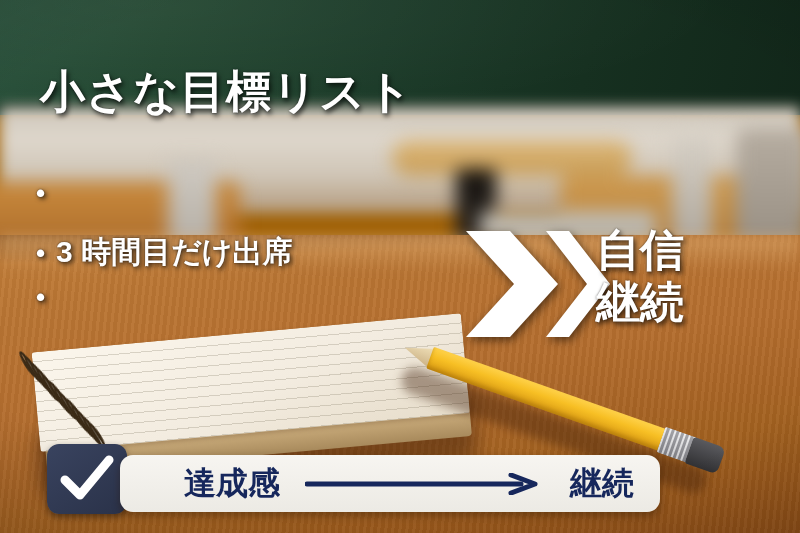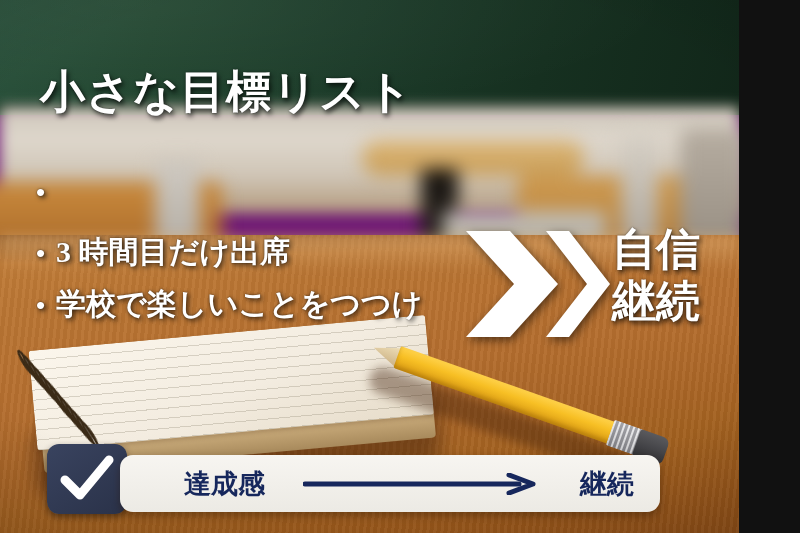--- a/index.html
+++ b/index.html
@@ -1,24 +1,24 @@
 <!DOCTYPE html>
 <html><head>
 <meta charset="utf-8">
 <title>小さな目標リスト</title>
 <style>
   html,body{margin:0;padding:0;background:#111;}
   *{box-sizing:border-box;}
 
   #stage{
     position:relative;
-    width:739px;height:533px;
+    width:800px;height:533px;
     overflow:hidden;
-    font-family:Liberation Serif, serif;
-    background:#701a75;
+    font-family:Liberation Sans, sans-serif;
+    background:#a16207;
     user-select:none;
   }
 
   
   .layer{position:absolute;inset:0;}
 
   
   .board{
     position:absolute;left:-2%;top:-2%;width:104%;height:23.5%;
     background:
@@ -157,21 +157,21 @@
     text-shadow:2px 2px 5px rgba(0,0,0,.72),0 0 2px rgba(0,0,0,.6);
     white-space:nowrap;
   }
   .bullet .dot{font-size:26px;line-height:1;}
 
   
   .chevwrap{left:466px;top:231px;width:150px;height:106px;}
   .chev{position:absolute;top:0;height:106px;filter:drop-shadow(2px 3px 5px rgba(0,0,0,.55));}
   .chev svg{display:block;height:100%;}
 
-  .rightwords{left:612px;top:224px;text-align:left;}
+  .rightwords{left:596px;top:224px;text-align:left;}
   .rw{
     font-size:44px;font-weight:700;color:#fff;line-height:1.18;
     text-shadow:2px 3px 5px rgba(0,0,0,.70),0 0 2px rgba(0,0,0,.55);
     white-space:nowrap;
   }
 
   
   .checkbox{
     left:47px;top:444px;width:80px;height:70px;
     background:linear-gradient(145deg,#39435f,#2a3249);
@@ -184,21 +184,21 @@
   .bar{
     left:120px;top:455px;width:540px;height:57px;
     background:linear-gradient(180deg,#f7f5f1,#eceae4);
     border-radius:13px;
     box-shadow:0 4px 9px rgba(40,18,0,.38);
     display:flex;align-items:center;
     z-index:8;
     padding:0 26px 0 64px;
   }
   .bar .lbl{
-    font-size:27px;font-weight:700;color:#16275c;white-space:nowrap;
+    font-size:32px;font-weight:700;color:#16275c;white-space:nowrap;
   }
   .bar .flow{
     flex:1;display:flex;align-items:center;justify-content:center;
     padding:0 14px;
   }
   .bar .flow svg{display:block;width:100%;max-width:240px;height:22px;}
 </style>
 </head>
 <body>
 
@@ -260,21 +260,20 @@
   <div class="ovl bullets">
     <div class="bullet">
       <span class="dot">•</span>
     </div>
     <div class="bullet">
       <span class="dot">•</span>
       <span>3 時間目だけ出席</span>
     </div>
     <div class="bullet">
       <span class="dot">•</span>
-      <span>学校で楽しいことをつつけ</span>
     </div>
   </div>
 
   <div class="ovl chevwrap">
     <div class="chev" style="left:0;width:92px;">
       <svg viewBox="0 0 92 106" xmlns="http://www.w3.org/2000/svg">
         <path d="M0 0 H44 L92 53 L44 106 H0 L48 53 Z" fill="#ffffff"></path>
       </svg>
     </div>
     <div class="chev" style="left:74px;width:70px;">

